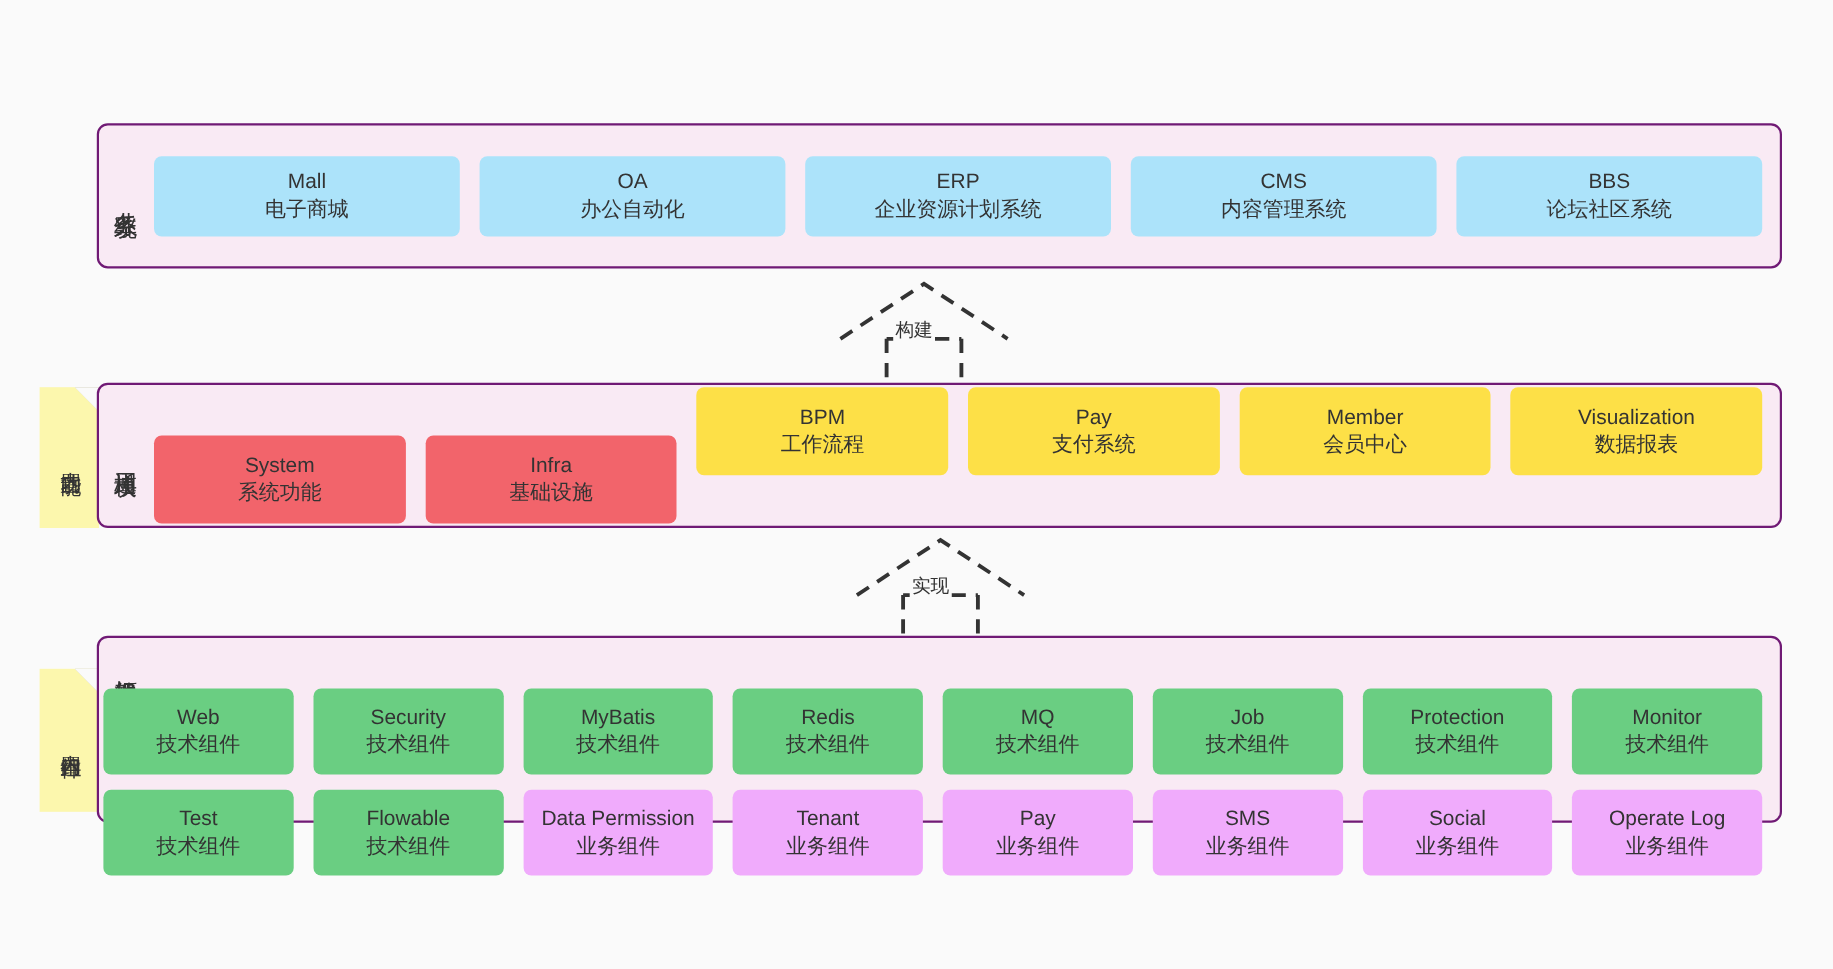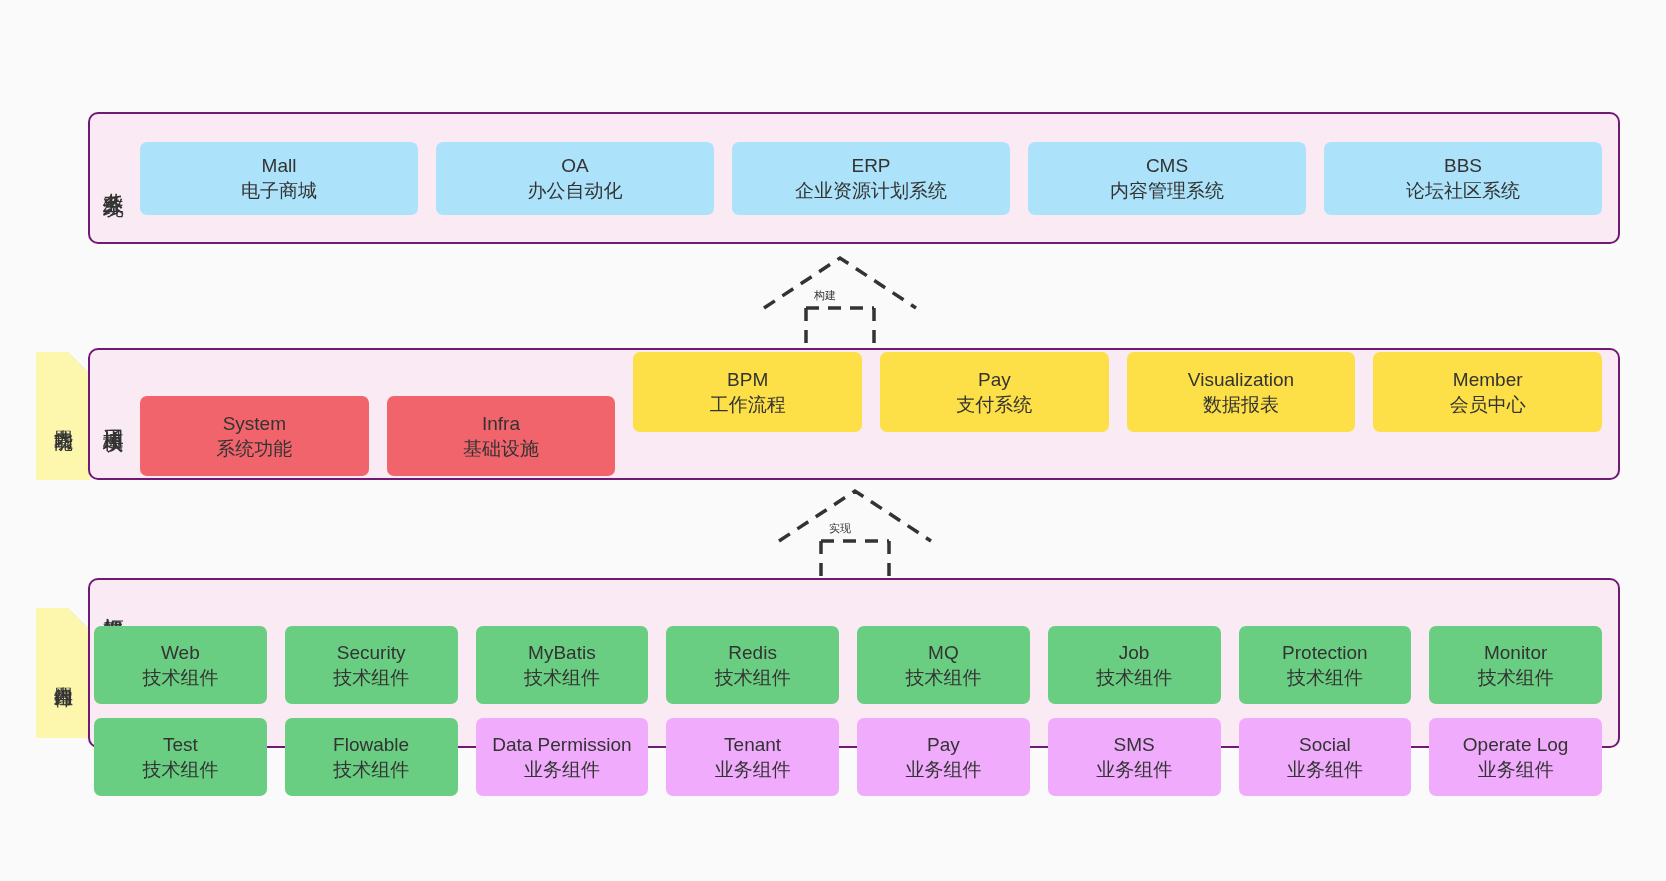--- a/index.html
+++ b/index.html
@@ -135,21 +135,21 @@
     width: 180px;
     height: 100px;
   }
   #connector-build  { left: 750px; top: 252px; }
   #connector-impl   { left: 765px; top: 485px; }
 
   .connector svg { display: block; overflow: visible; }
 
   .connector-label {
     position: absolute;
-    font-size: 11px;
+    font-size: 17px;
     color: #333333;
     background: #fafafa;
     padding: 0 2px;
     white-space: nowrap;
     user-select: none;
   }
   #connector-build .connector-label { left: 62px; top: 36px; }
   #connector-impl  .connector-label { left: 62px; top: 36px; font-family: Liberation Serif, serif; }
 </style>
 </head>
@@ -213,26 +213,26 @@
         </div>
         <div class="node c-pink">
           <span class="n-title">BPM</span>
           <span class="n-sub">工作流程</span>
         </div>
         <div class="node c-pink">
           <span class="n-title">Pay</span>
           <span class="n-sub">支付系统</span>
         </div>
         <div class="node c-pink">
+          <span class="n-title">Member</span>
+          <span class="n-sub">会员中心</span>
+        </div>
+        <div class="node c-pink">
           <span class="n-title">Visualization</span>
           <span class="n-sub">数据报表</span>
-        </div>
-        <div class="node c-pink">
-          <span class="n-title">Member</span>
-          <span class="n-sub">会员中心</span>
         </div>
       </div>
     </div>
 </div>
 
 <div class="connector" id="connector-impl">
   <svg width="180" height="100" viewBox="0 0 180 100" aria-hidden="true">
     <g fill="none" stroke="#333333" stroke-width="3.5" stroke-dasharray="13 9" stroke-linecap="butt">
       <path d="M 14 56 L 90 6 L 166 56"></path>
       <path d="M 56 56 L 124 56"></path>

